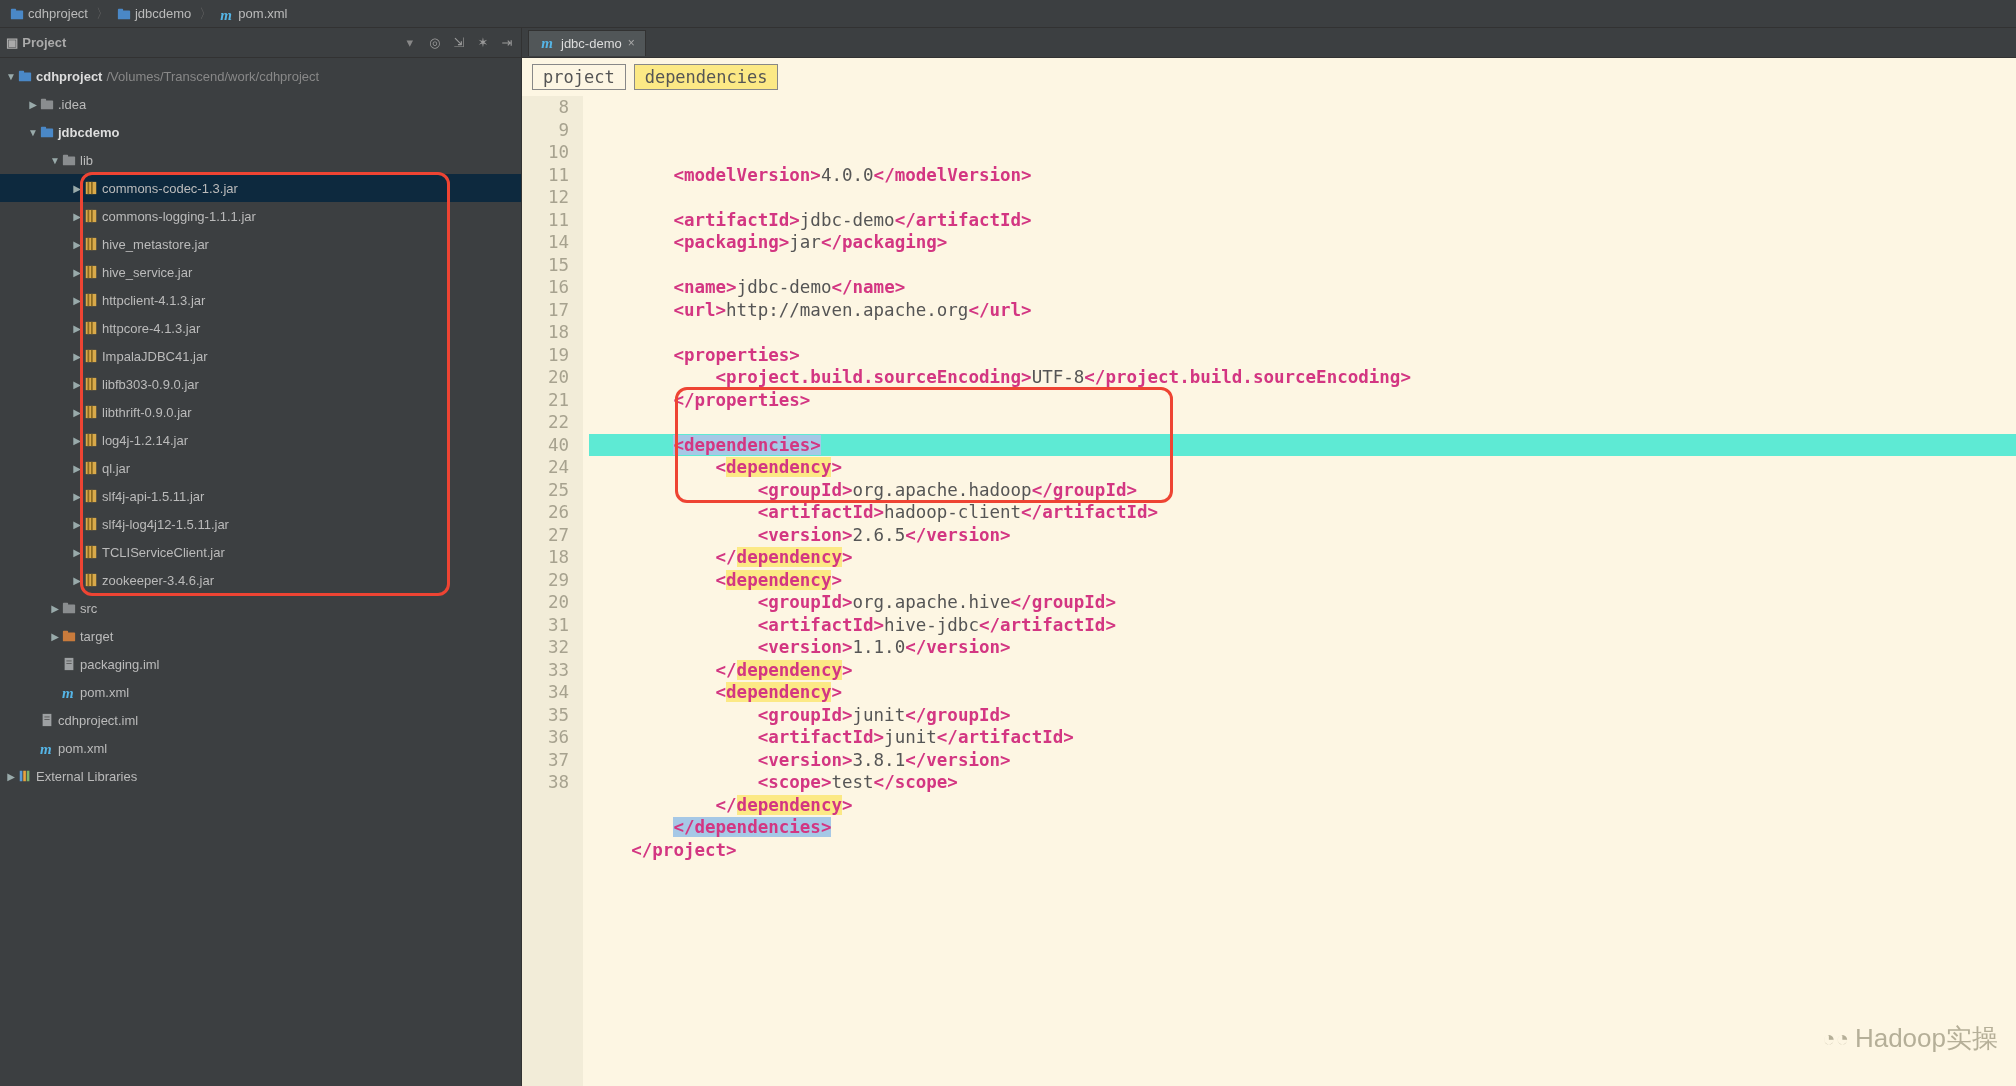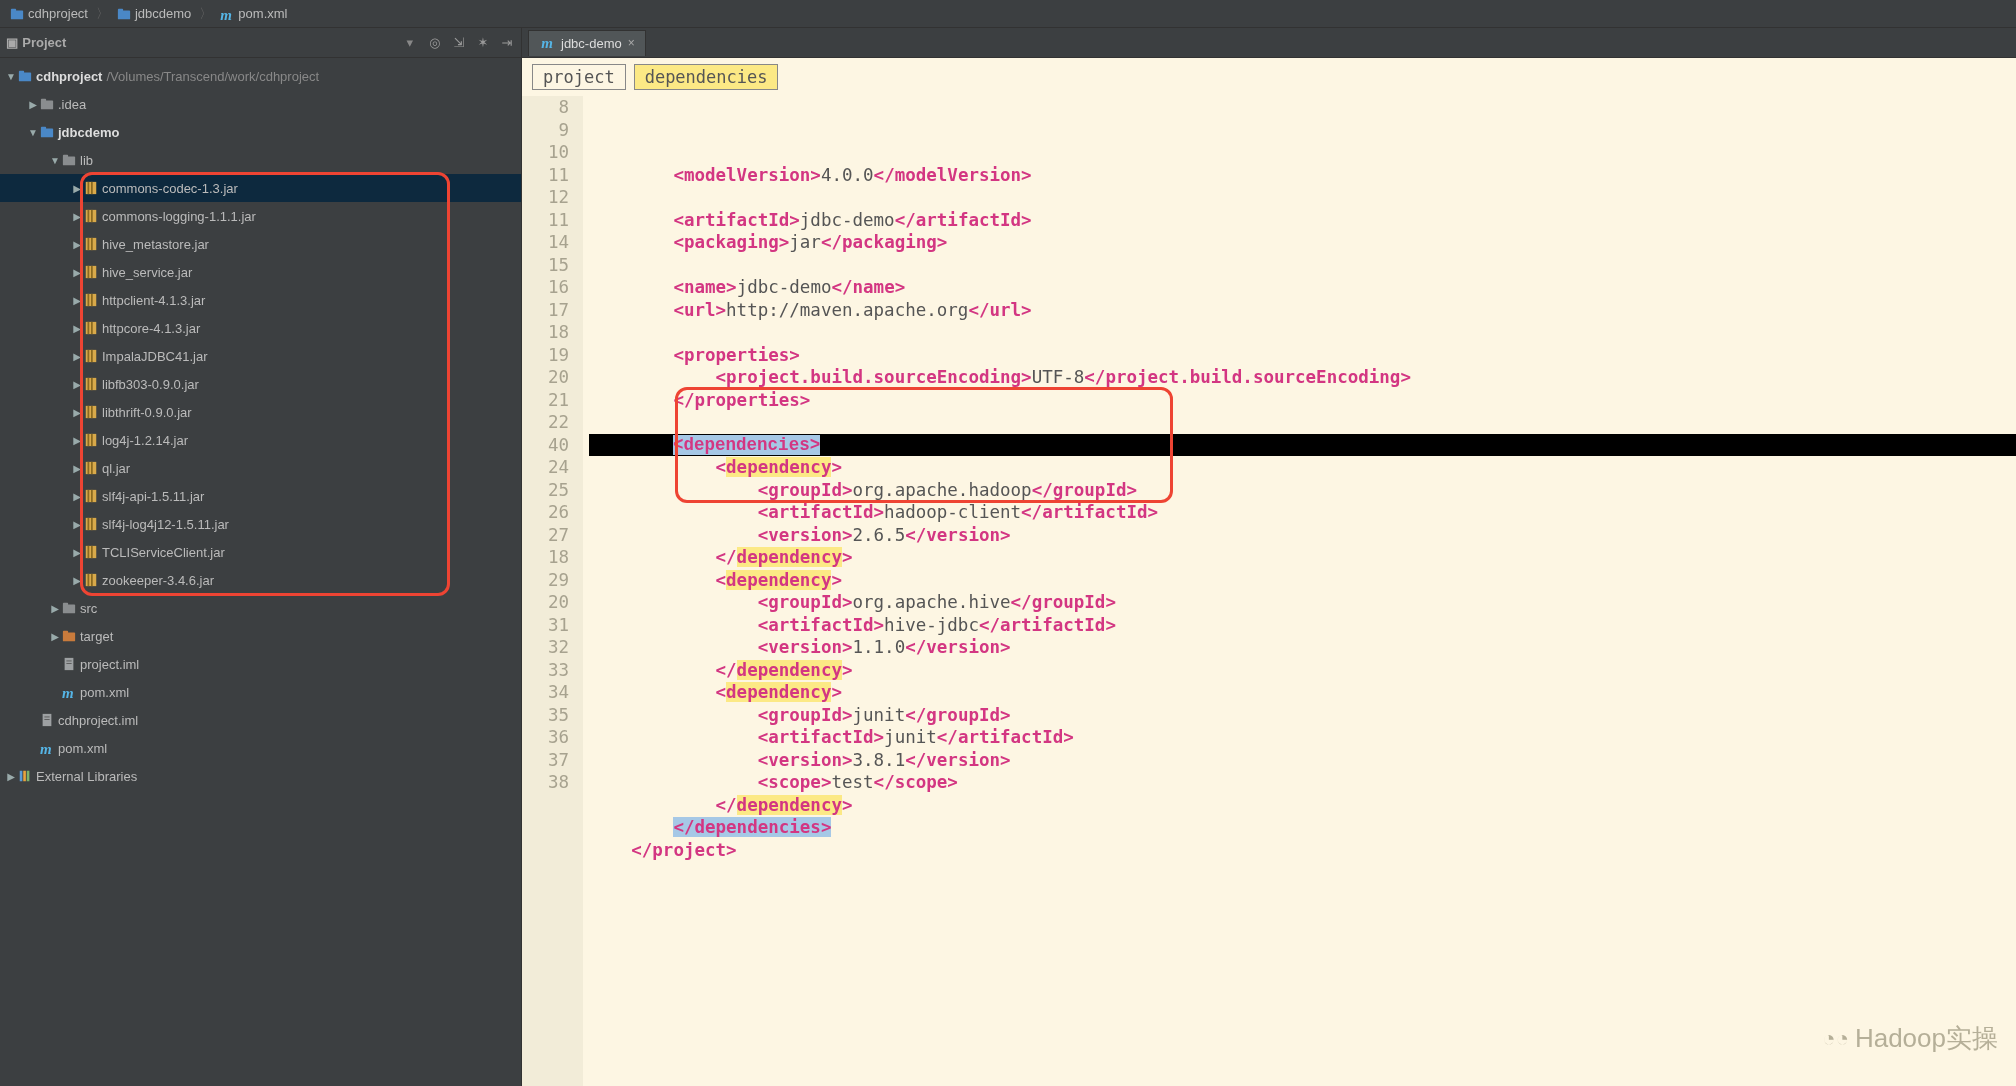--- a/index.html
+++ b/index.html
@@ -31,21 +31,21 @@
 .etab { display:flex; align-items:center; gap:6px; padding:4px 10px; background:#515658; border:1px solid #323232; border-bottom:none; color:#ddd; }
 .etab .close { color:#aaa; font-size:12px; }
 .crumb-bar { display:flex; align-items:center; gap:8px; padding:6px 10px; background:#fdf6e3; }
 .crumb-pill { border:1px solid #888; padding:2px 10px; background:#fdf6e3; font-family:Menlo,Monaco,monospace; font-size:17px; color:#555; }
 .crumb-pill.hl { background:#fce985; }
 .editor { flex:1; display:flex; background:#fdf6e3; font-family:Menlo,Monaco,monospace; font-size:17.5px; overflow:auto; position:relative; }
 .gutter { background:#f2ecd8; color:#a7a28f; text-align:right; padding:0 14px 0 26px; user-select:none; line-height:22.5px; }
 .gutter div { height:22.5px; }
 .code { flex:1; line-height:22.5px; padding-left:6px; white-space:pre; color:#333; position:relative;}
 .code .ln { height:22.5px; }
-.code .ln.hl-line { background:#000000;font-family:Liberation Mono, monospace; }
+.code .ln.hl-line { background:#5eead4; }
 .tag { color:#d33682; font-weight:bold; }
 .txt { color:#555; }
 .sel { background:#a6c8e6; }
 .tag-bg { background:#fce985;text-align:center; }
 .red-box2 { position:absolute; border:3px solid #e43; border-radius:12px; pointer-events:none; }
 .watermark { position:fixed; right:18px; bottom:30px; color:#b5af98; font-size:26px; display:flex; align-items:center; gap:6px; pointer-events:none; font-family:Arial; }
 .watermark .ico { font-size:22px; }
 .m-icon { color:#55b5e6; font-style:italic; font-weight:bold; font-family:serif; font-size:15px; width:16px; text-align:center; }
 </style>
 </head>
@@ -275,21 +275,21 @@
               </svg></span>
             <span class="tree-label">target</span>
           </div>
           <div class="tree-row" style="padding-left: 48px;">
             <span class="arrow empty">▶</span>
             <span class="folder-icon"><svg viewBox="0 0 16 16">
                 <rect x="3" y="1" width="10" height="14" fill="#9da0a2"></rect>
                 <rect x="5" y="4" width="6" height="1" fill="#555"></rect>
                 <rect x="5" y="7" width="6" height="1" fill="#555"></rect>
               </svg></span>
-            <span class="tree-label">project.iml</span>
+            <span class="tree-label">packaging.iml</span>
           </div>
           <div class="tree-row" style="padding-left: 48px;">
             <span class="arrow empty">▶</span>
             <span class="folder-icon"><span class="m-icon">m</span></span>
             <span class="tree-label">pom.xml</span>
           </div>
           <div class="tree-row" style="padding-left: 26px;">
             <span class="arrow empty">▶</span>
             <span class="folder-icon"><svg viewBox="0 0 16 16">
                 <rect x="3" y="1" width="10" height="14" fill="#9da0a2"></rect>

